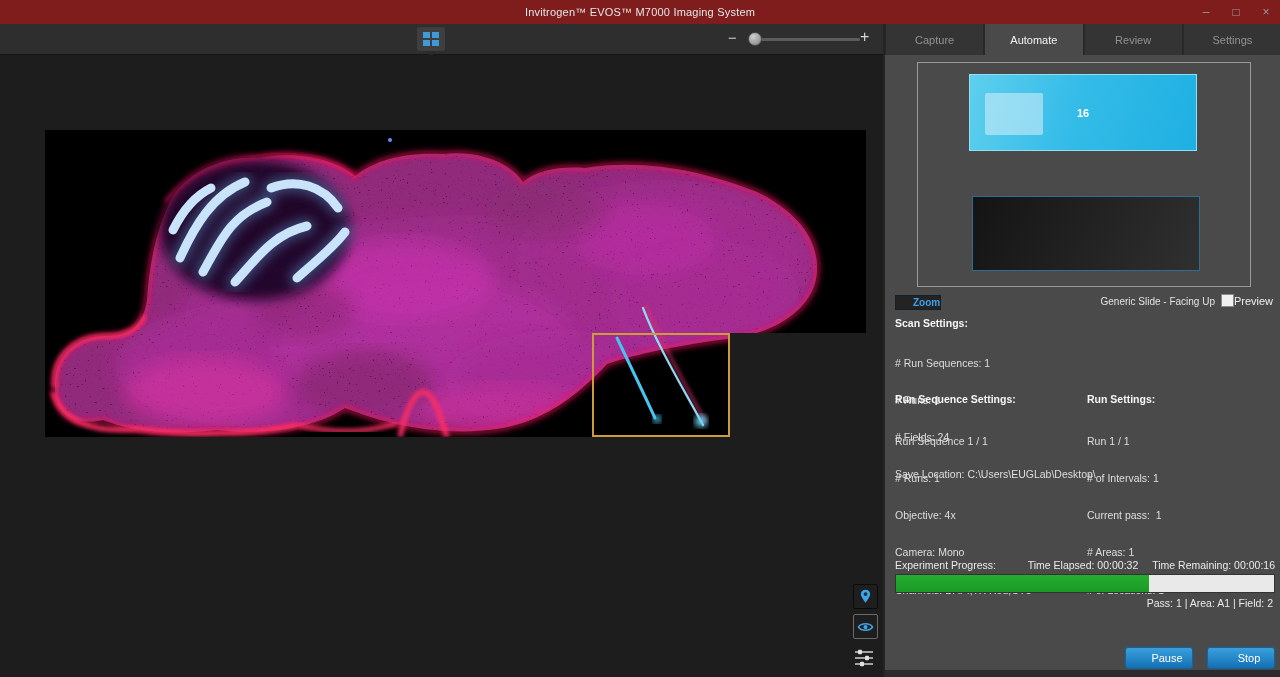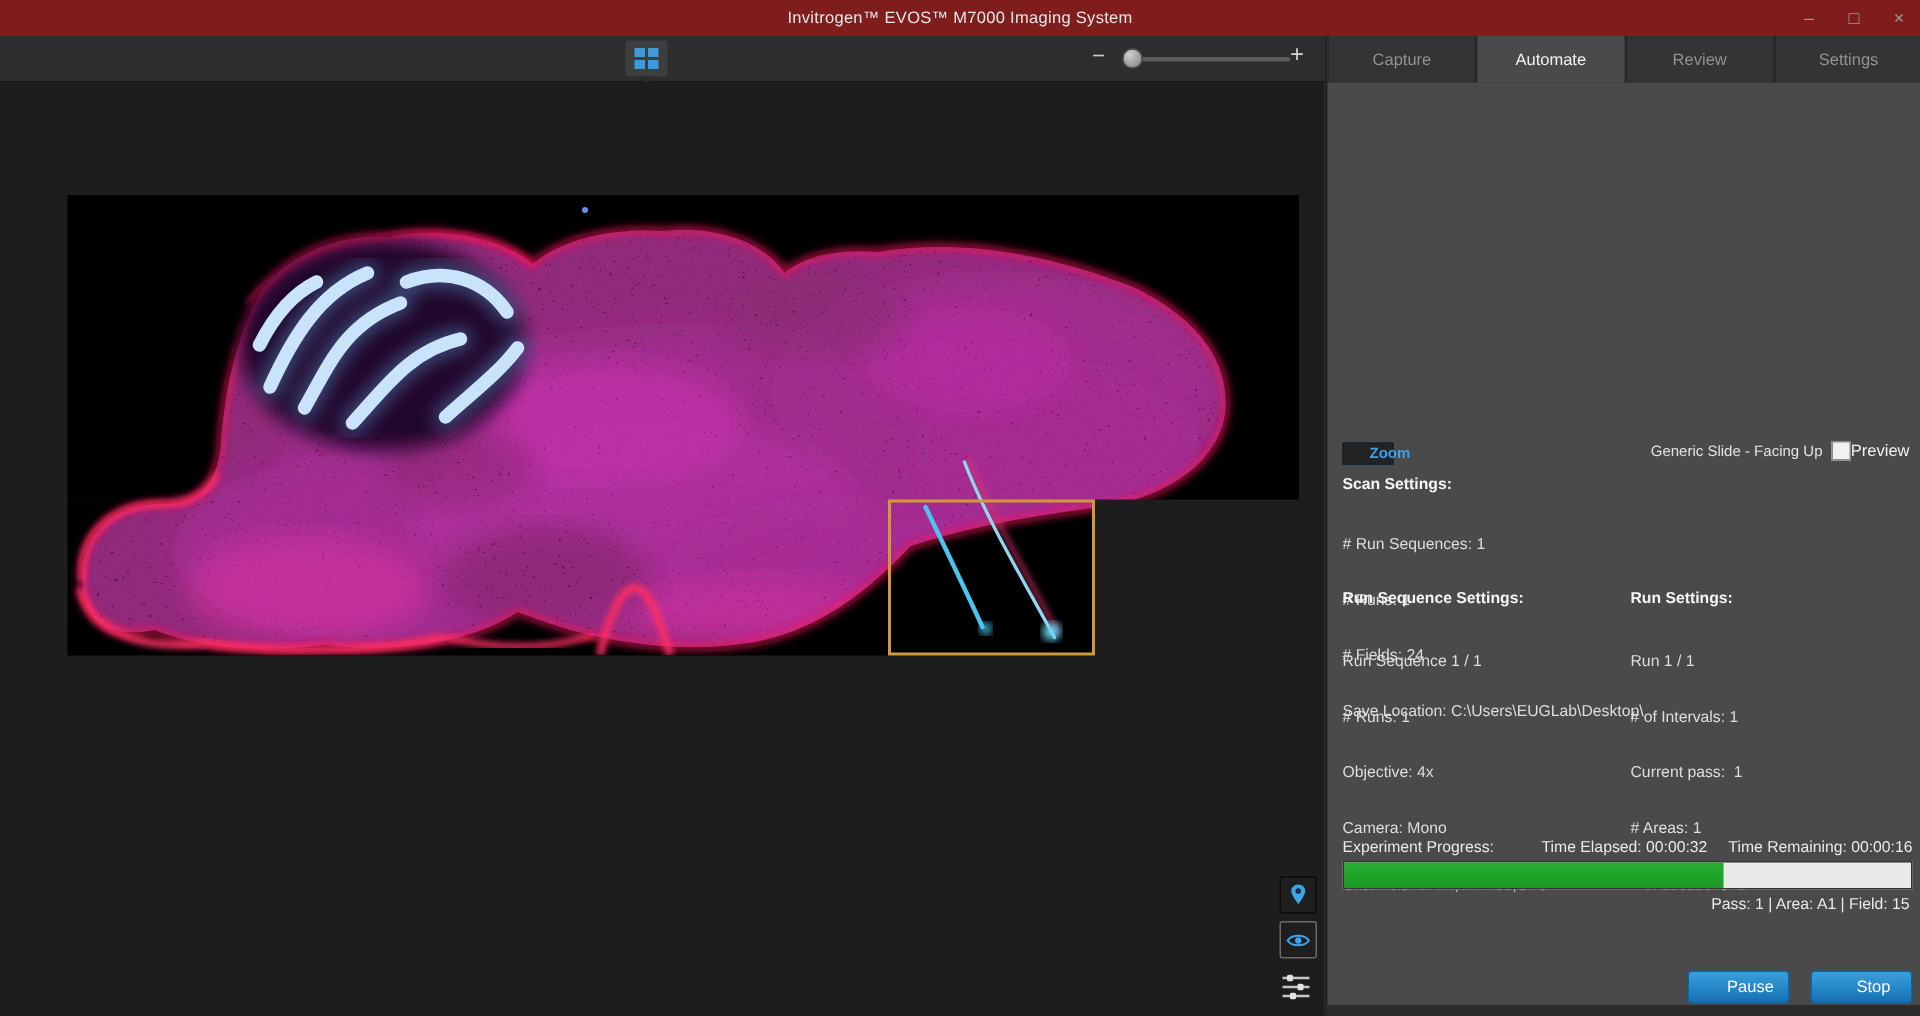--- a/index.html
+++ b/index.html
@@ -40,21 +40,21 @@
   #tabbar { position:absolute; left:0; top:0; width:397px; height:31px; background:#282828; display:flex; }
   .tab { flex:1; margin:0 1px; background:#343434; color:#929292; font-size:11px; display:flex; align-items:center; justify-content:center; cursor:default; }
   .tab.active { background:#4a4a4a; color:#f2f2f2; }
 
   .holder { position:absolute; left:32px; top:38px; width:334px; height:225px; border:1px solid #9a9a9a; }
   .slide1 { position:absolute; left:51px; top:11px; width:228px; height:77px; background:linear-gradient(105deg,#5ecfee 0%,#35bce8 45%,#1eb0e2 100%); border:1px solid #8fe0f4; }
   .slide1-label { position:absolute; left:15px; top:18px; width:58px; height:42px; background:rgba(215,240,250,.55); border-radius:2px; }
   .slide1-num { position:absolute; left:0; top:0; width:100%; height:100%; display:flex; align-items:center; justify-content:center; color:#fff; font-size:11px; font-weight:bold; }
   .slide2 { position:absolute; left:54px; top:133px; width:228px; height:75px; background:linear-gradient(115deg,#141414 0%,#232323 55%,#303030 100%); border:1px solid #2d6e95; }
 
-  .zoom-btn { position:absolute; left:10px; top:271px; width:34px; height:15px; background:#232323; border:1px solid #11222e; display:flex; align-items:center; gap:3px; padding-left:14px; }
+  .zoom-btn { position:absolute; left:10px; top:271px; width:46px; height:15px; background:#232323; border:1px solid #11222e; display:flex; align-items:center; gap:3px; padding-left:14px; }
   .zoom-btn .zb-label { color:#3fa0e8; font-size:10px; font-weight:bold; }
   .vessel-label { position:absolute; right:65px; top:272px; font-size:10px; color:#e2e2e2; }
   .preview-check { position:absolute; right:46px; top:270px; width:13px; height:13px; background:#f1f1f1; border:1px solid #8a8a8a; }
   .preview-label { position:absolute; right:7px; top:271px; font-size:11px; color:#f0f0f0; }
 
   .sec-title { position:absolute; font-size:10.5px; font-weight:bold; color:#f5f5f5; }
   .block { position:absolute; font-size:10.5px; line-height:12.4px; color:#dedede; white-space:pre; }
   #scan-title { left:10px; top:293px; }
   #scan-lines { left:10px; top:308px; }
   #rss-title { left:10px; top:369px; }
@@ -233,20 +233,27 @@
 </div>
 
 <div id="right">
   <div id="tabbar">
     <div class="tab">Capture</div>
     <div class="tab active">Automate</div>
     <div class="tab">Review</div>
     <div class="tab">Settings</div>
   </div>
 
+  <div class="holder">
+    <div class="slide1">
+      <div class="slide1-label"></div>
+      <div class="slide1-num">16</div>
+    </div>
+    <div class="slide2"></div>
+  </div>
 
   <div class="zoom-btn">
     <svg width="9" height="9" viewBox="0 0 12 12">
       <circle cx="4" cy="8" r="2.4" fill="none" stroke="#e8e8e8" stroke-width="1.4"></circle>
       <line x1="6" y1="6" x2="10.5" y2="1.5" stroke="#e8e8e8" stroke-width="1.6"></line>
     </svg>
     <span class="zb-label">Zoom</span>
   </div>
   <span class="vessel-label">Generic Slide - Facing Up</span>
   <div class="preview-check"></div>
@@ -279,18 +286,18 @@
   </div>
 
   <div class="progress-row">
     <span>Experiment Progress:</span>
     <span class="elapsed">Time Elapsed: 00:00:32</span>
     <span class="remaining">Time Remaining: 00:00:16</span>
   </div>
   <div class="progress-outer">
     <div class="progress-fill" style="width: 67%;"></div>
   </div>
-  <div class="progress-status">Pass: 1 | Area: A1 | Field: 15</div>
+  <div class="progress-status">Pass: 1 | Area: A1 | Field: 2</div>
 
   <div class="action-btn" id="pause-btn">Pause</div>
   <div class="action-btn" id="stop-btn">Stop</div>
   <div class="bottom-strip"></div>
 </div>
 
 </body></html>

